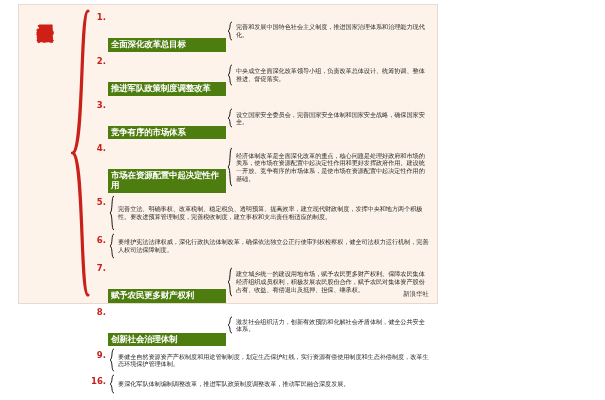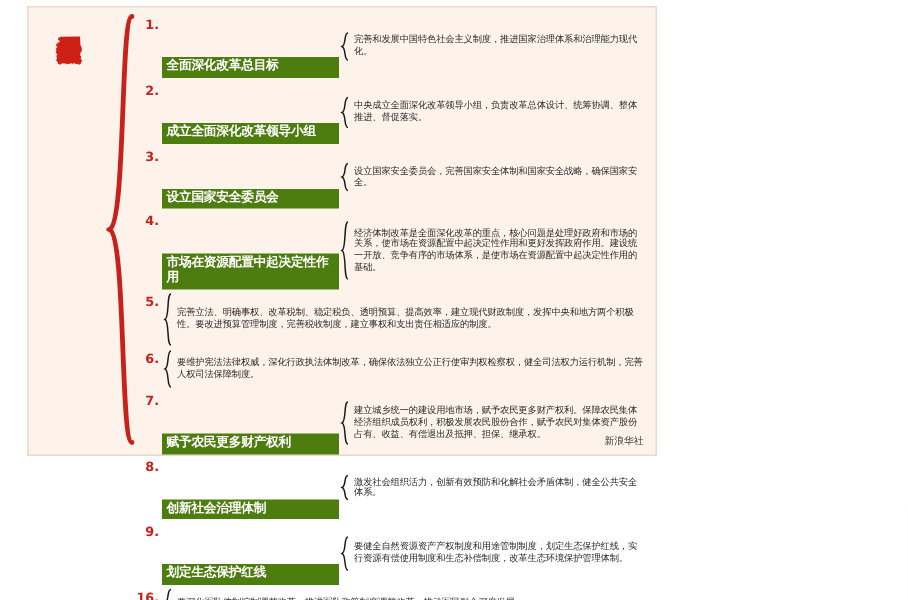--- a/index.html
+++ b/index.html
@@ -151,34 +151,34 @@
             <path d="M5 1 C2 1 4 9 1 10 C4 11 2 19 5 19" fill="none" stroke="#1a1a1a" stroke-width="1"></path>
           </svg>
       </div>
       <div class="detail">
           <span>完善和发展中国特色社会主义制度，推进国家治理体系和治理能力现代化。</span>
         </div>
     </div>
 
     <div class="item">
       <div class="num">2.</div>
-      <div class="headline">成立全面深化改革领导小组</div>
+      <div class="headline">推进军队政策制度调整改革</div>
       <div class="mini-brace">
         <svg width="7" height="22" viewBox="0 0 7 22">
             <path d="M5 1 C2 1 4 10 1 11 C4 12 2 21 5 21" fill="none" stroke="#1a1a1a" stroke-width="1"></path>
           </svg>
       </div>
       <div class="detail">
           <span>中央成立全面深化改革领导小组，负责改革总体设计、统筹协调、整体推进、督促落实。</span>
         </div>
     </div>
 
     <div class="item">
       <div class="num">3.</div>
-      <div class="headline">设立国家安全委员会</div>
+      <div class="headline">竞争有序的市场体系</div>
       <div class="mini-brace">
         <svg width="7" height="20" viewBox="0 0 7 20">
             <path d="M5 1 C2 1 4 9 1 10 C4 11 2 19 5 19" fill="none" stroke="#1a1a1a" stroke-width="1"></path>
           </svg>
       </div>
       <div class="detail">
           <span>设立国家安全委员会，完善国家安全体制和国家安全战略，确保国家安全。</span>
         </div>
     </div>
 
@@ -240,21 +240,20 @@
             <path d="M5 1 C2 1 4 8 1 9 C4 10 2 17 5 17" fill="none" stroke="#1a1a1a" stroke-width="1"></path>
           </svg>
       </div>
       <div class="detail">
           <span>激发社会组织活力，创新有效预防和化解社会矛盾体制，健全公共安全体系。</span>
         </div>
     </div>
 
     <div class="item">
       <div class="num">9.</div>
-      <div class="headline">划定生态保护红线</div>
       <div class="mini-brace">
         <svg width="7" height="24" viewBox="0 0 7 24">
             <path d="M5 1 C2 1 4 11 1 12 C4 13 2 23 5 23" fill="none" stroke="#1a1a1a" stroke-width="1"></path>
           </svg>
       </div>
       <div class="detail">
           <span>要健全自然资源资产产权制度和用途管制制度，划定生态保护红线，实行资源有偿使用制度和生态补偿制度，改革生态环境保护管理体制。</span>
         </div>
     </div>
 

